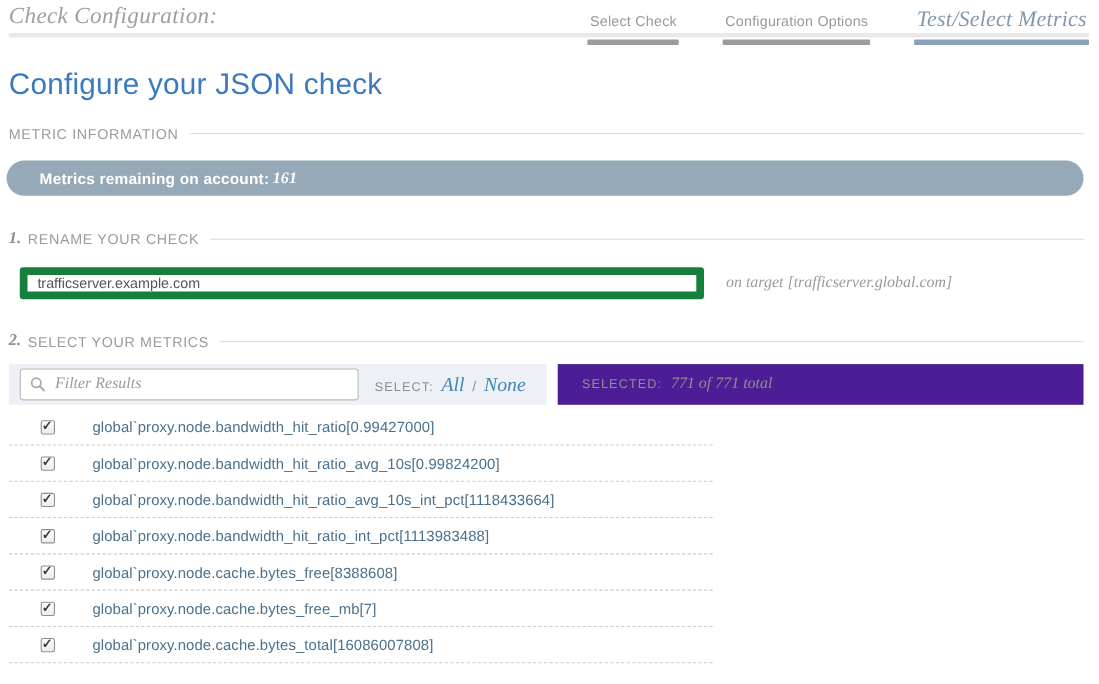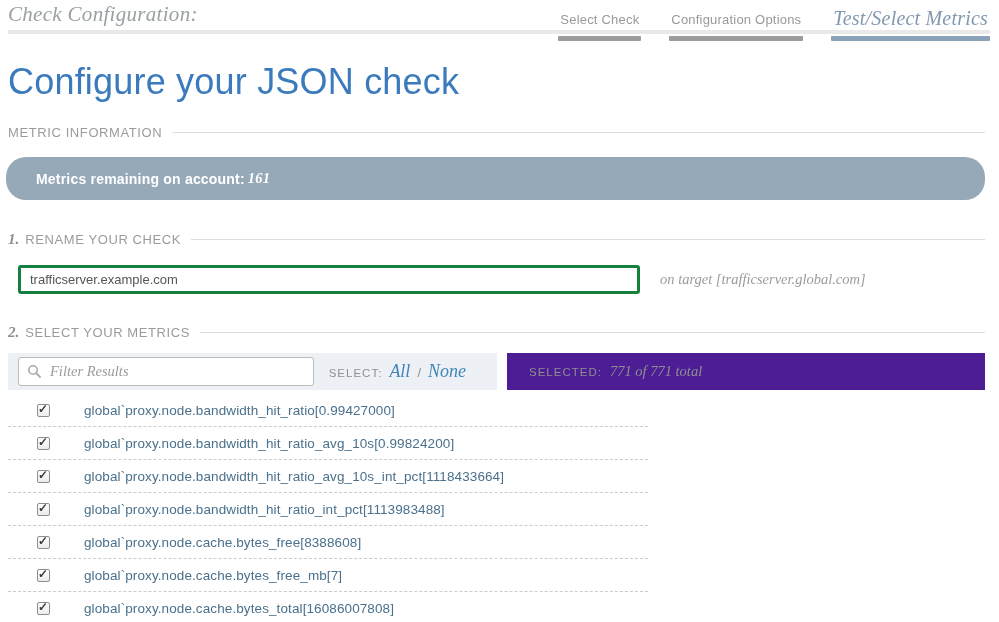--- a/index.html
+++ b/index.html
@@ -19,39 +19,39 @@
     background: #e9e9e9;
   }
   .app-title {
     position: absolute; left: 0; top: 2px;
     font-family: "Liberation Serif", serif;
     font-style: italic; font-weight: normal;
     font-size: 21px; color: #9aa0a3; letter-spacing: 0.3px;
   }
   .tabs {
     position: absolute; right: -5px; top: 7px;
-    display: flex; gap: 28px; align-items: flex-end;
+    display: flex; gap: 40px; align-items: flex-end;
   }
   .tab { text-align: center; cursor: pointer; }
   .tab-label {
     display: block; font-size: 13px; color: #999999; letter-spacing: 0.2px;
     padding: 0 2px 0 2px; white-space: nowrap;
   }
   .tab-bar { height: 5px; margin-top: 9px; background: #9c9c9c; border-radius: 1px; }
   .tab.active .tab-label {
     font-family: "Liberation Serif", serif;
     font-style: italic; font-weight: normal;
     font-size: 20px; color: #8198ae; padding-bottom: 0;
   }
   .tab.active .tab-bar { background: #8aa2b8; margin-top: 6px; }
 
   
   .page-title {
     margin-top: 25px;
-    font-size: 36px; font-weight: normal; color: #3a7abd; letter-spacing: 0.2px;
+    font-size: 27px; font-weight: normal; color: #3a7abd; letter-spacing: 0.2px;
   }
 
   
   .section-head {
     display: flex; align-items: center;
     color: #9b9b9b; font-size: 13px; letter-spacing: 0.6px;
   }
   .section-head .num {
     font-family: "Liberation Serif", serif;
     font-style: italic; font-weight: bold;
@@ -59,50 +59,50 @@
   }
   .section-head .rule {
     flex: 1; height: 0; border-top: 1px solid #dddddd; margin-left: 10px;
   }
   .sh-metric-info { margin-top: 22px; }
   .sh-rename { margin-top: 31px; }
   .sh-select { margin-top: 30px; }
 
   
   .banner {
-    margin-top: 17px; margin-left: -2px; height: 43px;
+    margin-top: 17px; margin-left: -2px; height: 32px;
     background: #96a9b8; color: #ffffff;
     display: flex; align-items: center;
     padding-left: 30px; font-size: 14px; font-weight: bold; letter-spacing: 0.2px; border-radius: 20px;
   }
   .banner .banner-value {
     font-family: "Liberation Serif", serif;
     font-style: italic; margin-left: 3px; font-size: 14.5px;
   }
 
   
   .rename-row { margin-top: 17px; display: flex; align-items: center; }
   .check-name-input {
     width: 622px; height: 29px; margin-left: 10px;
-    border: 3px solid #15803d; border-radius: 3px;
+    border: 7px solid #15803d; border-radius: 3px;
     padding-left: 9px; font-size: 13px; color: #555555;
     font-family: "Liberation Sans", sans-serif;
     outline: none; background: #ffffff;
   }
   .target-note {
     margin-left: 20px;
     font-family: "Liberation Serif", serif; font-style: italic;
     font-size: 14.5px; color: #9b9b9b;
   }
 
   
   .toolbar { margin-top: 12px; display: flex; gap: 10px; height: 37px; }
   .toolbar-left {
     width: 489px; background: #edf0f4;
-    display: flex; align-items: center; padding: 0 24px 0 10px;
+    display: flex; align-items: center; padding: 0 12px 0 10px;
   }
   .toolbar-right {
     flex: 1; background: #4c1d95;
     display: flex; align-items: center; padding-left: 22px;
   }
   .search-box {
     width: 322px; height: 29px; background: #ffffff;
     border: 1px solid #bbbbbb; border-radius: 3px;
     display: flex; align-items: center; padding-left: 8px;
   }

